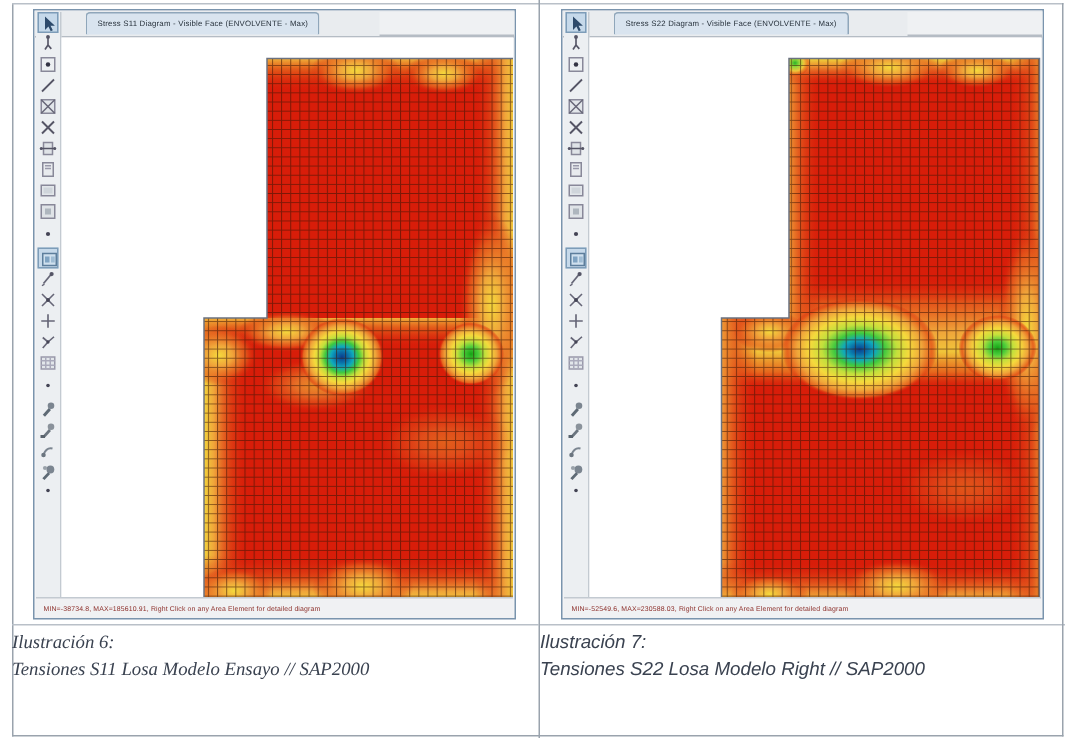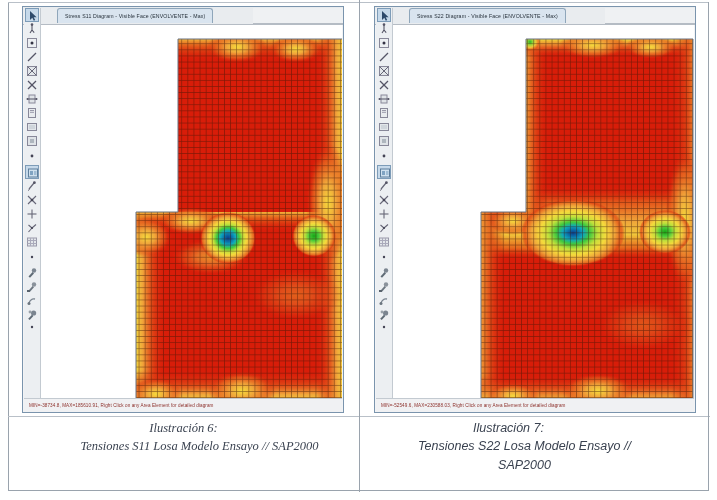--- a/index.html
+++ b/index.html
@@ -78,24 +78,24 @@
   .statusbar{
     position:absolute;left:1px;right:1px;bottom:0;height:13px;
     background:#f0f1f3;border-top:1px solid #c3cad1;
     font-size:4.6px;line-height:13px;color:#8c2f2a;
     padding-left:5px;white-space:nowrap;letter-spacing:.1px;
   }
 
   
   .caption{
     position:absolute;left:0;width:100%;top:420px;
-    text-align:center;color:#3a4250;
+    color:#3a4250;
   }
   .caption .line1{font-style:italic;font-size:12.5px;line-height:17px;}
-  .caption .line2{font-style:italic;font-size:12.5px;line-height:19px;padding-left:32px;}
+  .caption .line2{font-style:italic;font-size:12.5px;line-height:19px;}
   .cap-serif{font-family:"Liberation Serif",serif;}
   .cap-sans{font-family:"Liberation Sans",sans-serif;}
 </style>
 </head>
 <body>
 
 <div class="figure-table">
   <div class="row-top-line"></div>
   <div class="row-bot-line"></div>
 
@@ -626,16 +626,16 @@
 
           <path d="M88,187 L88,375 L300,375 L300,14 L133,14 L133,187 Z" fill="none" stroke="#6b7280" stroke-width="1"></path>
         </svg>
       </div>
 
       <div class="statusbar">MIN=-52549.6, MAX=230588.03, Right Click on any Area Element for detailed diagram</div>
     </div>
 
     <div class="caption cap-sans">
       <div class="line1">Ilustración 7:</div>
-      <div class="line2">Tensiones S22 Losa Modelo Ensayo // SAP2000</div>
+      <div class="line2">Tensiones S22 Losa Modelo Right // SAP2000</div>
     </div>
   </div>
 </div>
 
 </body></html>

